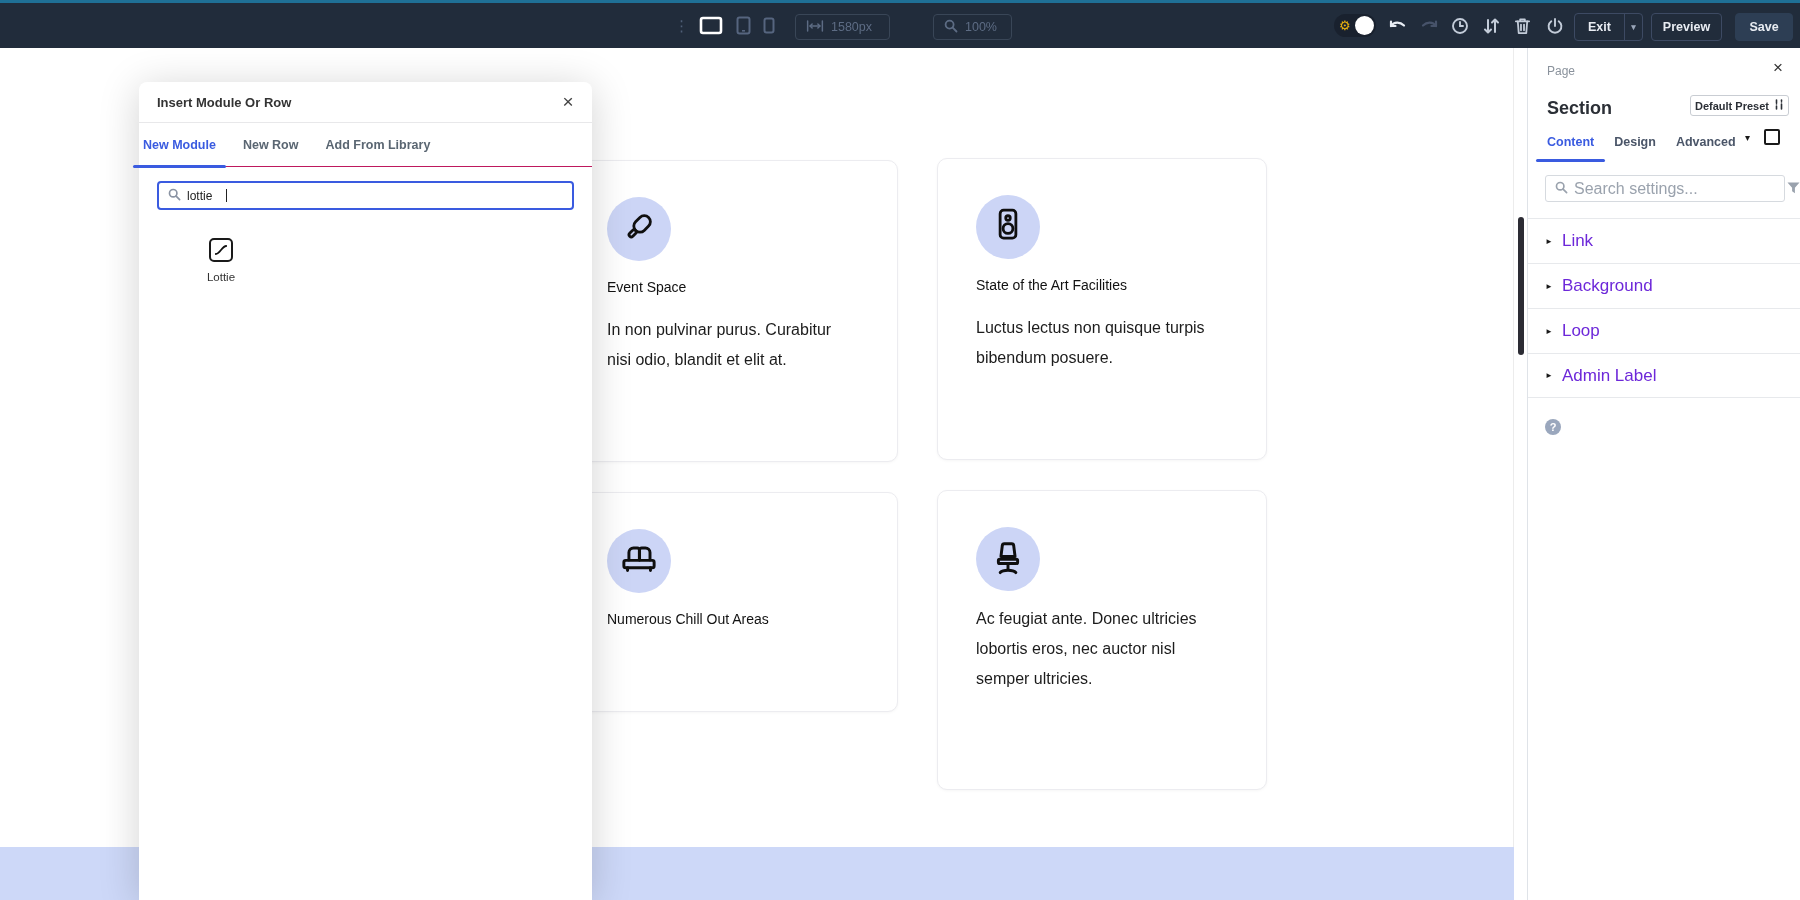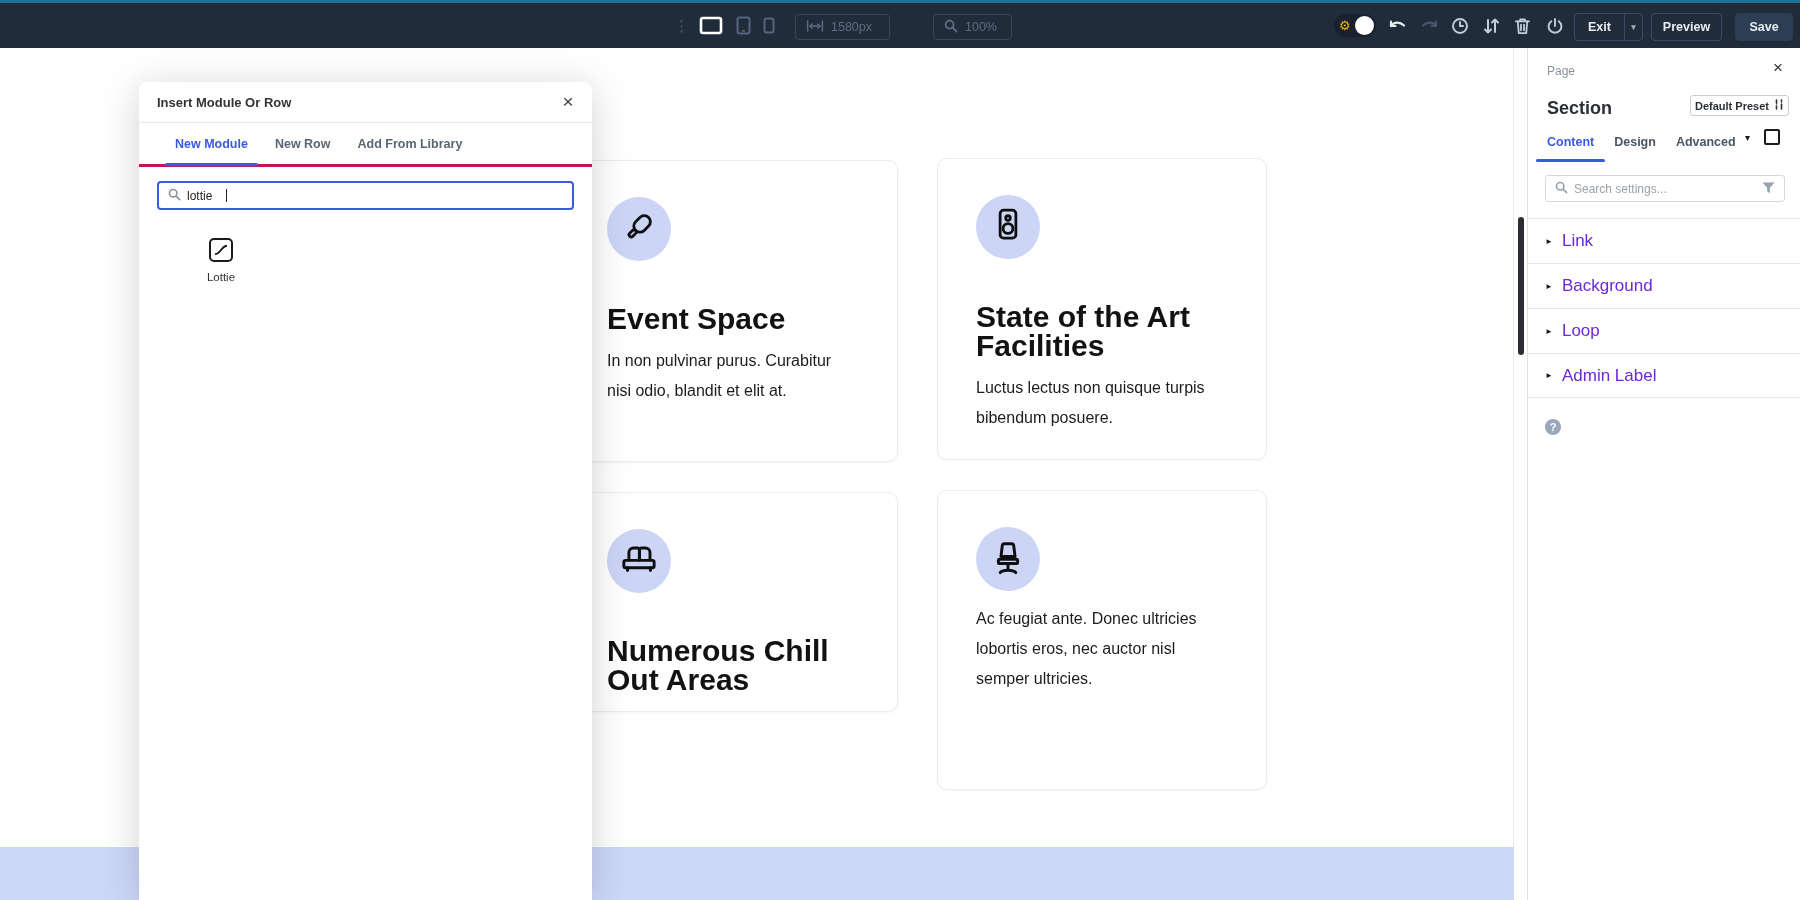--- a/index.html
+++ b/index.html
@@ -39,31 +39,31 @@
   
   .canvas { left:0; top:48px; width:1514px; height:852px; background:#fff; border-right:1px solid #ececec; }
   .strip { left:0; top:799px; width:1514px; height:53px; }
   .card { position:absolute; width:330px; background:#fff; border:1px solid #ececf0; border-radius:10px;
           box-shadow:0 1px 3px rgba(0,0,0,.04); padding:36px 42px 0 38px; }
   .card-1 { left:568px; top:112px; height:302px; }
   .card-2 { left:937px; top:110px; height:302px; }
   .card-3 { left:568px; top:444px; height:220px; }
   .card-4 { left:937px; top:442px; height:300px; }
   .icon-circle { width:64px; height:64px; border-radius:50%; display:flex; align-items:center; justify-content:center; }
-  .card-title { margin-top:43px; font-size:30px; line-height:29px; font-weight:700; color:#121212; max-width:250px; }
+  .card-title { margin-top:12px; font-size:14px; line-height:29px; font-weight:400; color:#121212; max-width:250px; }
   .card-body  { margin-top:13px; font-size:16px; line-height:30px; color:#1c1c1c; max-width:250px; }
 
   
   .modal { left:139px; top:82px; width:453px; height:818px; background:#fff; border-radius:8px 8px 0 0;
            box-shadow:0 5px 40px rgba(0,0,0,.18); z-index:20; }
   .modal-header { height:41px; border-bottom:1px solid #e8e8ea; position:relative; }
   .modal-title { position:absolute; left:18px; top:0; line-height:41px; font-size:13px; font-weight:700; color:#333; }
   .modal-close { position:absolute; right:13px; top:9px; width:22px; height:22px; font-size:19px; color:#444;
                  display:flex; align-items:center; justify-content:center; cursor:pointer; }
-  .modal-tabs { height:44px; border-bottom:3px solid #be185d; display:flex; align-items:flex-end; padding-left:36px; gap:27px; }
+  .modal-tabs { height:44px; border-bottom:1px solid #be185d; display:flex; align-items:flex-end; padding-left:4px; gap:27px; }
   .mtab { font-size:12.5px; font-weight:700; color:#5a6672; position:relative; height:100%; display:flex; align-items:center; cursor:pointer; }
   .mtab.active { color:#3a5be0; }
   .mtab.active::after { content:""; position:absolute; left:-10px; right:-10px; bottom:-2px; height:3px; background:#3a5be0; border-radius:2px; }
   .modal-search { margin:14px 18px 0 18px; height:29px; border:2px solid #3a5be0; border-radius:4px;
                   display:flex; align-items:center; padding:0 9px; gap:6px; }
   .modal-search svg { color:#8a93a3; flex:none; }
   .modal-search input { border:none; outline:none; font-size:12px; color:#222; width:60px; font-family:"Liberation Sans",sans-serif; }
   .modal-search .caret-bar { width:1px; height:13px; background:#222; margin-left:-58px; transform:translateX(31px); }
   .lottie-cell { position:absolute; left:27px; top:156px; width:110px; text-align:center; cursor:pointer; }
   .lottie-box { width:24px; height:24px; border:2px solid #1a1a1a; border-radius:5px; margin:0 auto;
@@ -83,21 +83,21 @@
                 display:flex; align-items:center; justify-content:center; gap:5px; font-size:11px; font-weight:700; color:#2b2f36; cursor:pointer; }
   .sb-tabs { position:absolute; left:19px; top:82px; display:flex; gap:20px; height:24px; align-items:center; }
   .stab { font-size:12.5px; font-weight:700; color:#4a5568; position:relative; cursor:pointer; }
   .stab.active { color:#3a5be0; }
   .stab.active::after { content:""; position:absolute; left:-11px; right:-11px; bottom:-13px; height:3px; background:#3a5be0; border-radius:2px; }
   .sb-caret { position:absolute; left:217px; top:84px; font-size:10px; color:#1a1a1a; cursor:pointer; }
   .sb-square { position:absolute; left:236px; top:81px; width:16px; height:16px; border:2px solid #1a1a1a; border-radius:2px; cursor:pointer; }
   .sb-search { position:absolute; left:17px; top:127px; width:240px; height:27px; border:1px solid #d6dadf; border-radius:3px;
                display:flex; align-items:center; padding:0 9px; gap:6px; }
   .sb-search svg { color:#9aa2ad; flex:none; }
-  .sb-search input { border:none; outline:none; flex:1; font-size:12px; color:#555; font-family:"Liberation Sans",sans-serif; }
+  .sb-search input { border:none; outline:none; flex:1; font-size:16px; color:#555; font-family:"Liberation Sans",sans-serif; }
   .sb-search input::placeholder { color:#9aa2ad; }
   .sb-search .funnel { color:#2b2f36; cursor:pointer; }
   .sb-acc { position:absolute; left:0; width:100%; top:170px; }
   .acc-item { height:45px; border-top:1px solid #e7e9ec; display:flex; align-items:center; padding-left:17px; gap:9px; cursor:pointer; }
   .acc-item:last-child { border-bottom:1px solid #e7e9ec; }
   .acc-arrow { font-size:8px; color:#1a1a1a; }
   .acc-label { font-size:17px; font-weight:400; color:#6d28d9; }
   .sb-help { position:absolute; left:17px; top:371px; width:16px; height:16px; border-radius:50%; background:#9aa7bd; color:#fff;
              font-size:11px; font-weight:700; display:flex; align-items:center; justify-content:center; cursor:pointer; }
 </style>

